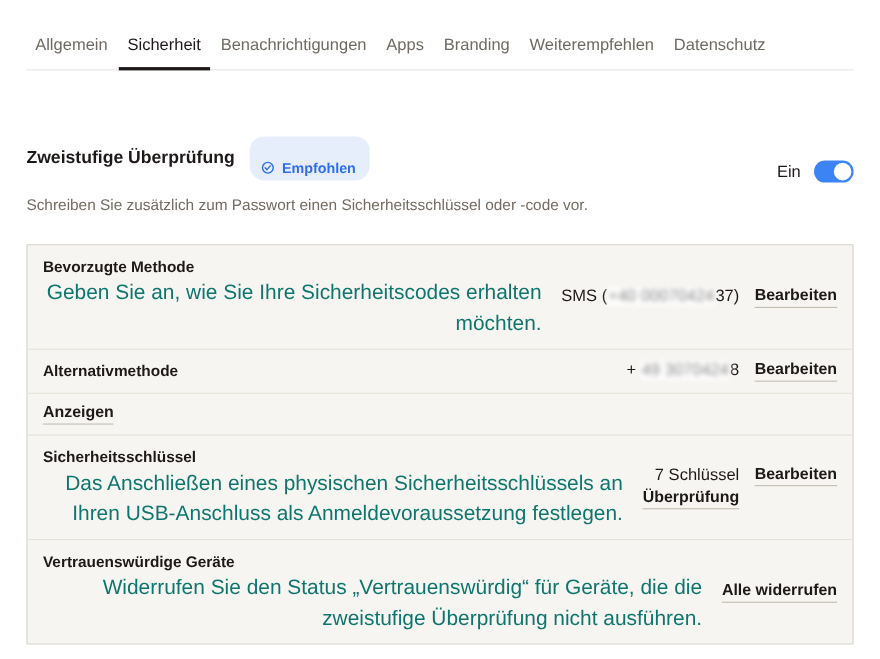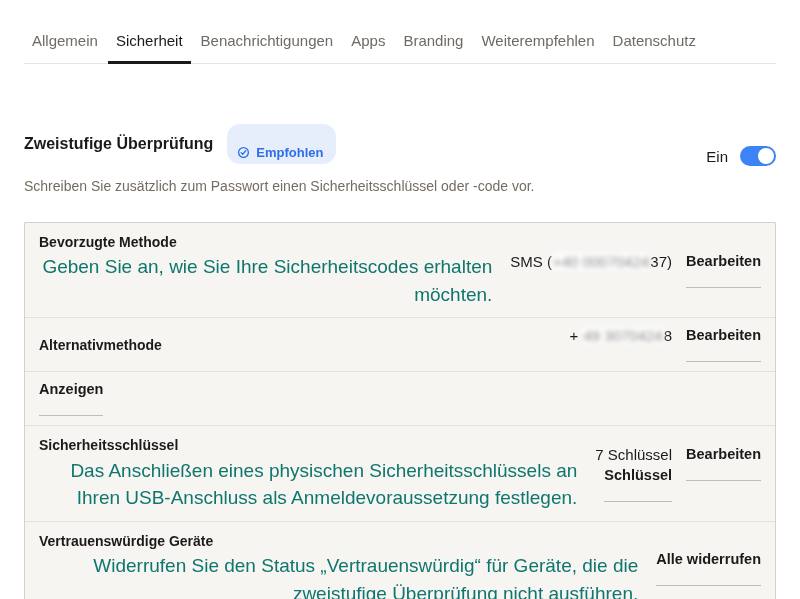--- a/index.html
+++ b/index.html
@@ -63,21 +63,21 @@
     display:flex;flex-direction:column;align-items:flex-end;gap:4px;
   }
   .redacted{
     display:inline-block;background:rgba(255,255,255,.92);
     color:rgba(110,110,110,.85);filter:blur(2.5px);
     border-radius:2px;padding:0 1px;
   }
   .link{
     font-size:14.5px;font-weight:600;color:#1e1919;cursor:pointer;
     text-decoration:none;border-bottom:1px solid #c2bcb1;
-    padding-bottom:18px;white-space:nowrap;display:inline-block;
+    padding-bottom:2px;white-space:nowrap;display:inline-block;
   }
 </style>
 </head>
 <body>
 
 <div class="page">
 
 
   <div class="tabs">
       <div class="tab">Allgemein</div>
@@ -149,21 +149,21 @@
   <div class="settings-row">
     <div class="row-main">
       <div class="row-title">Sicherheitsschlüssel</div>
       <div class="row-desc">Das Anschließen eines physischen Sicherheitsschlüssels an Ihren USB-Anschluss als Anmeldevoraussetzung festlegen.</div>
     </div>
     <div class="row-right">
       <span class="row-value">
         <span class="value-line">
           <span class="v-prefix">7 Schlüssel</span><span class="v-suffix"></span>
         </span>
-        <a class="link v-sub">Schlüssel</a>
+        <a class="link v-sub">Überprüfung</a>
       </span>
       <a class="link v-action">Bearbeiten</a>
     </div>
   </div>
 
   <div class="settings-row">
     <div class="row-main">
       <div class="row-title">Vertrauenswürdige Geräte</div>
       <div class="row-desc">Widerrufen Sie den Status „Vertrauenswürdig“ für Geräte, die die zweistufige Überprüfung nicht ausführen.</div>
     </div>

